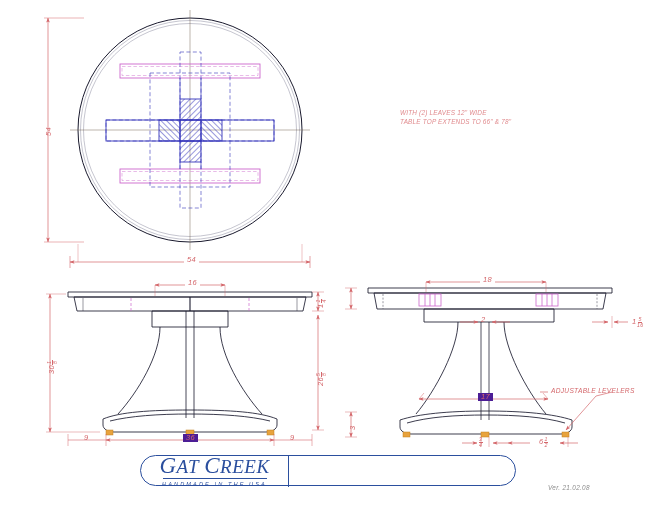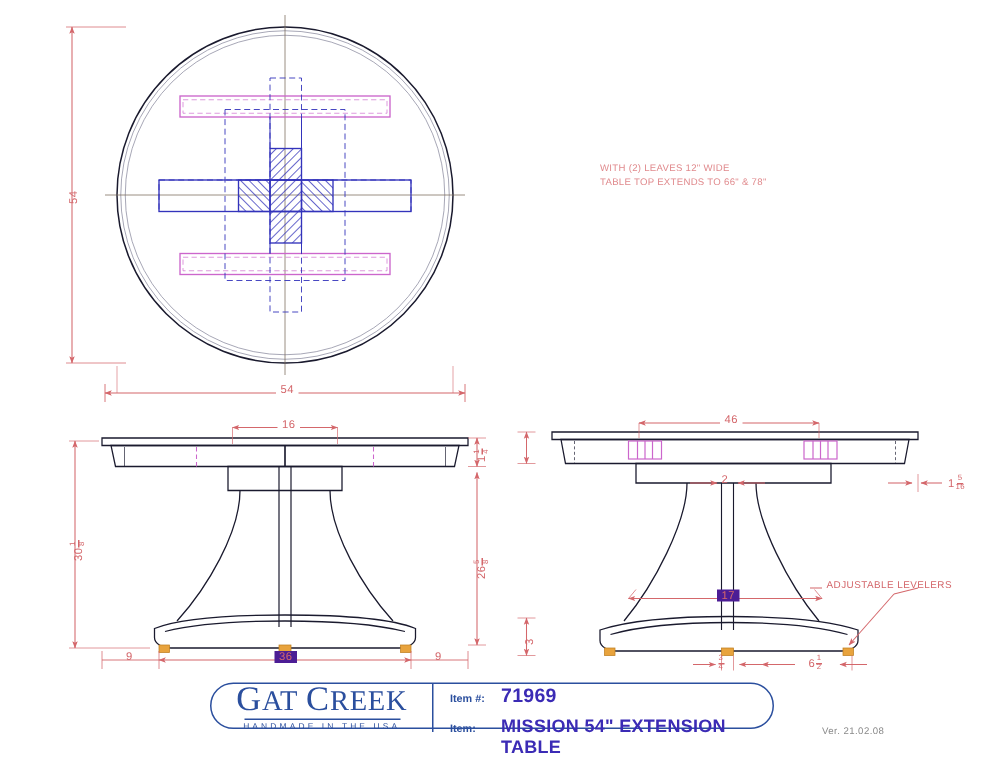--- a/index.html
+++ b/index.html
@@ -1,21 +1,21 @@
 <!DOCTYPE html>
 <html><head>
 <meta charset="utf-8">
 <style>
   html,body{margin:0;padding:0;}
   body{
     width:656px;height:507px;background:#ffffff;
     font-family:"Liberation Sans",sans-serif;
     overflow:hidden;position:relative;
   }
-  #sheet{position:absolute;left:0;top:0;width:656px;height:507px;}
+  #sheet{position:absolute;left:0;top:0;width:656px;height:507px;font-style:italic;}
   .abs{position:absolute;}
 
   
   .dimtxt{
     position:absolute;color:#d4676b;font-size:7.5px;
     font-family:"Liberation Sans",sans-serif;
     letter-spacing:.3px;white-space:nowrap;line-height:1;
   }
   .dimtxt.vert{transform:rotate(-90deg);transform-origin:left top;}
   .frac{display:inline-flex;flex-direction:column;align-items:center;
@@ -294,21 +294,21 @@
 
   <div class="dimtxt vert" style="left:316px;top:386px;"><span>26</span><span class="frac">
         <span class="num">5</span>
         <span>8</span>
       </span></div>
 
   <div class="dimtxt" style="left:183px;top:434px;background:#4c1d95;padding:0 3px;">36</div>
   <div class="dimtxt" style="left:84px;top:434px;">9</div>
   <div class="dimtxt" style="left:290px;top:434px;">9</div>
 
-  <div class="dimtxt" style="left:480px;top:276px;background:#fff;padding:0 3px;">46</div>
+  <div class="dimtxt" style="left:480px;top:276px;background:#fff;padding:0 3px;">18</div>
   <div class="dimtxt" style="left:481px;top:316px;">2</div>
   <div class="dimtxt" style="left:478px;top:393px;background:#4c1d95;padding:0 3px;">17</div>
 
   <div class="dimtxt" style="left:632px;top:317px;"><span>1</span><span class="frac">
         <span class="num">5</span>
         <span>16</span>
       </span></div>
 
   <div class="dimtxt vert" style="left:349px;top:430px;">3</div>
 
@@ -323,27 +323,17 @@
       </span></div>
 
   <div class="callout" style="left:551px;top:387px;">ADJUSTABLE LEVELERS</div>
 
   <div id="titleblock">
     <div id="tb-logo">
       <div class="logo-main"><span class="cap">G</span><span>AT</span>&nbsp;<span class="cap">C</span><span>REEK</span></div>
       <div class="logo-rule"></div>
       <div class="logo-sub">HANDMADE IN THE USA</div>
     </div>
-    <div id="tb-fields">
-      <div class="tb-row">
-        <span class="tb-lbl">Item #:</span>
-        <span class="tb-val">71969</span>
-      </div>
-      <div class="tb-row">
-        <span class="tb-lbl">Item:</span>
-        <span class="tb-val small">MISSION 54" EXTENSION TABLE</span>
-      </div>
-    </div>
   </div>
 
   <div id="ver">Ver. 21.02.08</div>
 
 </div>
 
 </body></html>

